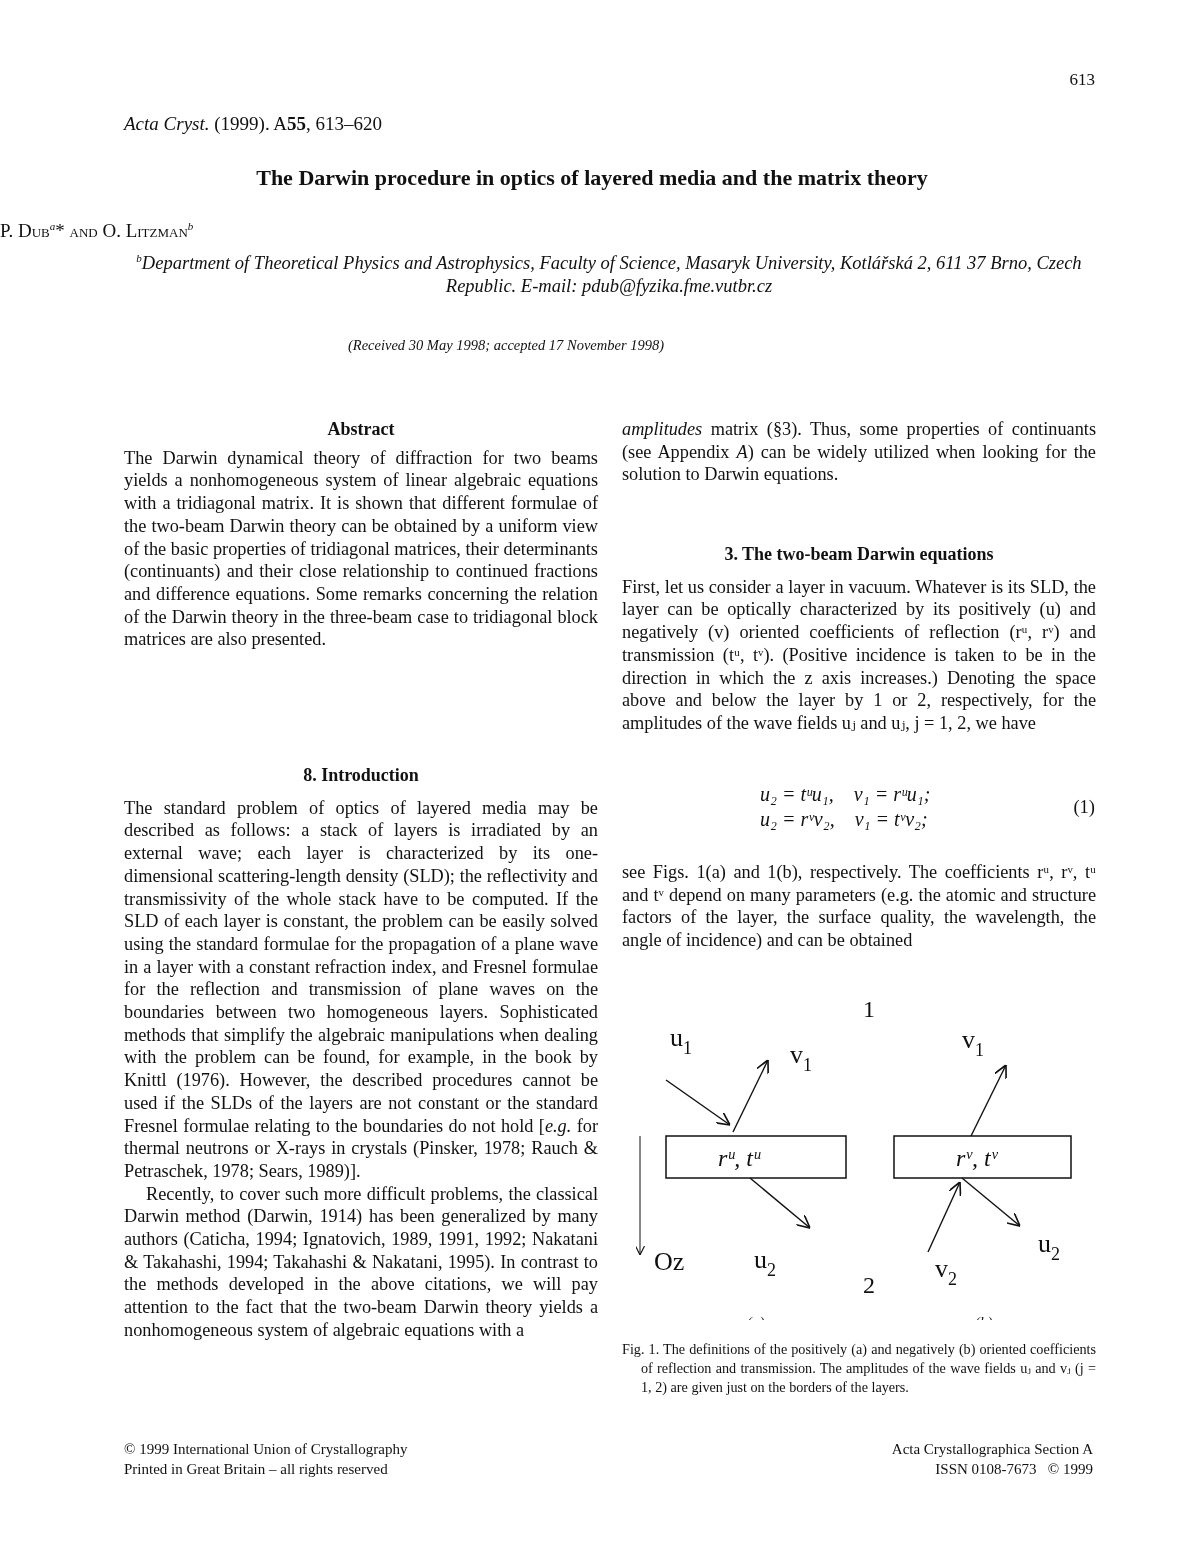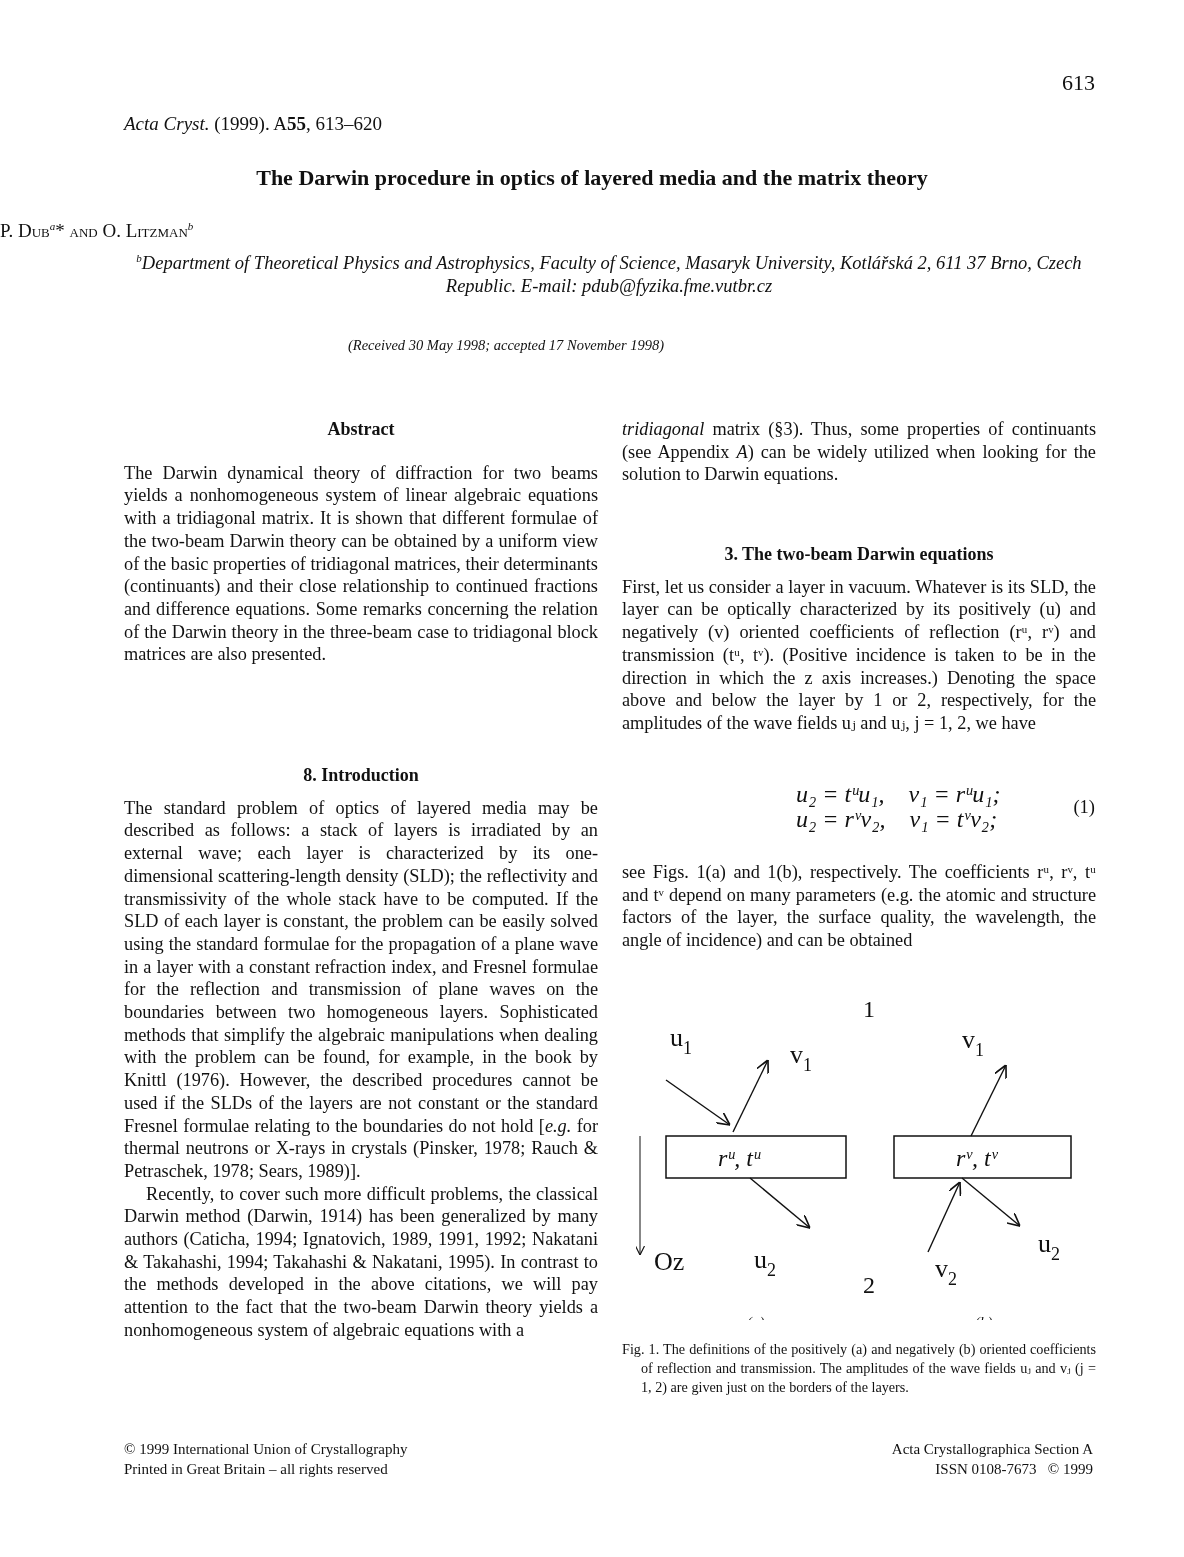--- a/index.html
+++ b/index.html
@@ -1,34 +1,34 @@
 <!DOCTYPE html>
 <html><head>
 <meta charset="utf-8">
 <style>
   html, body { margin: 0; padding: 0; background: #ffffff; }
   body { width: 1184px; height: 1557px; position: relative; overflow: hidden;
          font-family: "Liberation Serif", "DejaVu Serif", serif; color: #111; }
   .abs { position: absolute; }
-  .page-num { right: 89px; top: 70px; font-size: 22px; margin-left: 12px; }
+  .page-num { right: 89px; top: 70px; font-size: 17px; margin-left: 12px; }
   .journal-ref { left: 124px; top: 113px; font-size: 19px; }
   .journal-ref i { font-style: italic; }
   .title { left: 0; width: 1184px; top: 165px; text-align: center; font-size: 22px; font-weight: bold; }
   .authors { left: 0; width: 1184px; top: 220px; text-align: left; font-size: 19px; }
   .sc { font-variant: small-caps; }
   .affil { left: 124px; width: 970px; top: 252px; text-align: center; font-style: italic; font-size: 18.5px; line-height: 23px; }
   .received { left: 0; width: 1012px; top: 337px; text-align: center; font-style: italic; font-size: 14.5px; }
   .col { width: 474px; font-size: 18.3px; line-height: 22.7px; text-align: justify; }
   .col-left { left: 124px; }
   .col-right { left: 622px; }
   .heading { text-align: center; font-weight: bold; font-size: 18px; }
   p { margin: 0; }
   .indent { text-indent: 22px; }
   sup, sub { font-size: 11px; line-height: 0; }
-  .eq { left: 796px; top: 782px; font-size: 24px; line-height: 25px; font-style: italic; }
+  .eq { left: 760px; top: 782px; font-size: 20px; line-height: 25px; font-style: italic; }
   .eq-num { right: 89px; top: 797px; font-size: 18.5px; }
   .fig { left: 630px; top: 990px; width: 470px; height: 330px; }
   .caption { left: 622px; width: 474px; top: 1340px; font-size: 14.2px; line-height: 19px; text-align: justify; }
   .caption .cind { padding-left: 19px; text-indent: -19px; }
   .footer-left { left: 124px; top: 1439px; font-size: 15px; line-height: 20px; }
   .footer-right { right: 91px; top: 1439px; font-size: 15px; line-height: 20px; text-align: right; }
 </style>
 </head>
 <body>
 
@@ -44,32 +44,32 @@
   <span class="sc">P. Dub</span><sup><i>a</i></sup><span>*</span><span class="sc"> and </span><span class="sc">O. Litzman</span><sup><i>b</i></sup>
 </div>
 
 <div class="abs affil">
   <div><sup>b</sup><span>Department of Theoretical Physics and Astrophysics, Faculty of Science, Masaryk University, Kotlářská 2, 611 37 Brno, Czech Republic. E-mail: pdub@fyzika.fme.vutbr.cz</span></div>
 </div>
 
 <div class="abs received">(Received 30 May 1998; accepted 17 November 1998)</div>
 
 <div class="abs col col-left" style="top:418px;">
-  <div class="heading" style="margin-bottom:21px;">Abstract</div>
+  <div class="heading" style="margin-bottom:6px;">Abstract</div>
   <p>The Darwin dynamical theory of diffraction for two beams yields a nonhomogeneous system of linear algebraic equations with a tridiagonal matrix. It is shown that different formulae of the two-beam Darwin theory can be obtained by a uniform view of the basic properties of tridiagonal matrices, their determinants (continuants) and their close relationship to continued fractions and difference equations. Some remarks concerning the relation of the Darwin theory in the three-beam case to tridiagonal block matrices are also presented.</p>
 </div>
 
 <div class="abs col col-left" style="top:764px;">
   <div class="heading" style="margin-bottom:10px;">8. Introduction</div>
   <p><span>The standard problem of optics of layered media may be described as follows: a stack of layers is irradiated by an external wave; each layer is characterized by its one-dimensional scattering-length density (SLD); the reflectivity and transmissivity of the whole stack have to be computed. If the SLD of each layer is constant, the problem can be easily solved using the standard formulae for the propagation of a plane wave in a layer with a constant refraction index, and Fresnel formulae for the reflection and transmission of plane waves on the boundaries between two homogeneous layers. Sophisticated methods that simplify the algebraic manipulations when dealing with the problem can be found, for example, in the book by Knittl (1976). However, the described procedures cannot be used if the SLDs of the layers are not constant or the standard Fresnel formulae relating to the boundaries do not hold [</span><i>e.g.</i><span> for thermal neutrons or X-rays in crystals (Pinsker, 1978; Rauch &amp; Petraschek, 1978; Sears, 1989)].</span></p>
   <p class="indent">Recently, to cover such more difficult problems, the classical Darwin method (Darwin, 1914) has been generalized by many authors (Caticha, 1994; Ignatovich, 1989, 1991, 1992; Nakatani &amp; Takahashi, 1994; Takahashi &amp; Nakatani, 1995). In contrast to the methods developed in the above citations, we will pay attention to the fact that the two-beam Darwin theory yields a nonhomogeneous system of algebraic equations with a</p>
 </div>
 
 <div class="abs col col-right" style="top:418px;">
-  <p><i>tridiagonal</i><span> matrix (§3). Thus, some properties of continuants (see Appendix </span><i>A</i><span>) can be widely utilized when looking for the solution to Darwin equations.</span></p>
+  <p><i>amplitudes</i><span> matrix (§3). Thus, some properties of continuants (see Appendix </span><i>A</i><span>) can be widely utilized when looking for the solution to Darwin equations.</span></p>
 </div>
 
 <div class="abs col col-right" style="top:543px;">
   <div class="heading" style="margin-bottom:10px;">3. The two-beam Darwin equations</div>
   <p>First, let us consider a layer in vacuum. Whatever is its SLD, the layer can be optically characterized by its positively (u) and negatively (v) oriented coefficients of reflection (rᵘ, rᵛ) and transmission (tᵘ, tᵛ). (Positive incidence is taken to be in the direction in which the z axis increases.) Denoting the space above and below the layer by 1 or 2, respectively, for the amplitudes of the wave fields uⱼ and uⱼ, j = 1, 2, we have</p>
 </div>
 
 <div class="abs eq">
   <div style="white-space:pre;">u₂ = tᵘu₁,    v₁ = rᵘu₁;</div>
   <div style="white-space:pre;">u₂ = rᵛv₂,    v₁ = tᵛv₂;</div>

